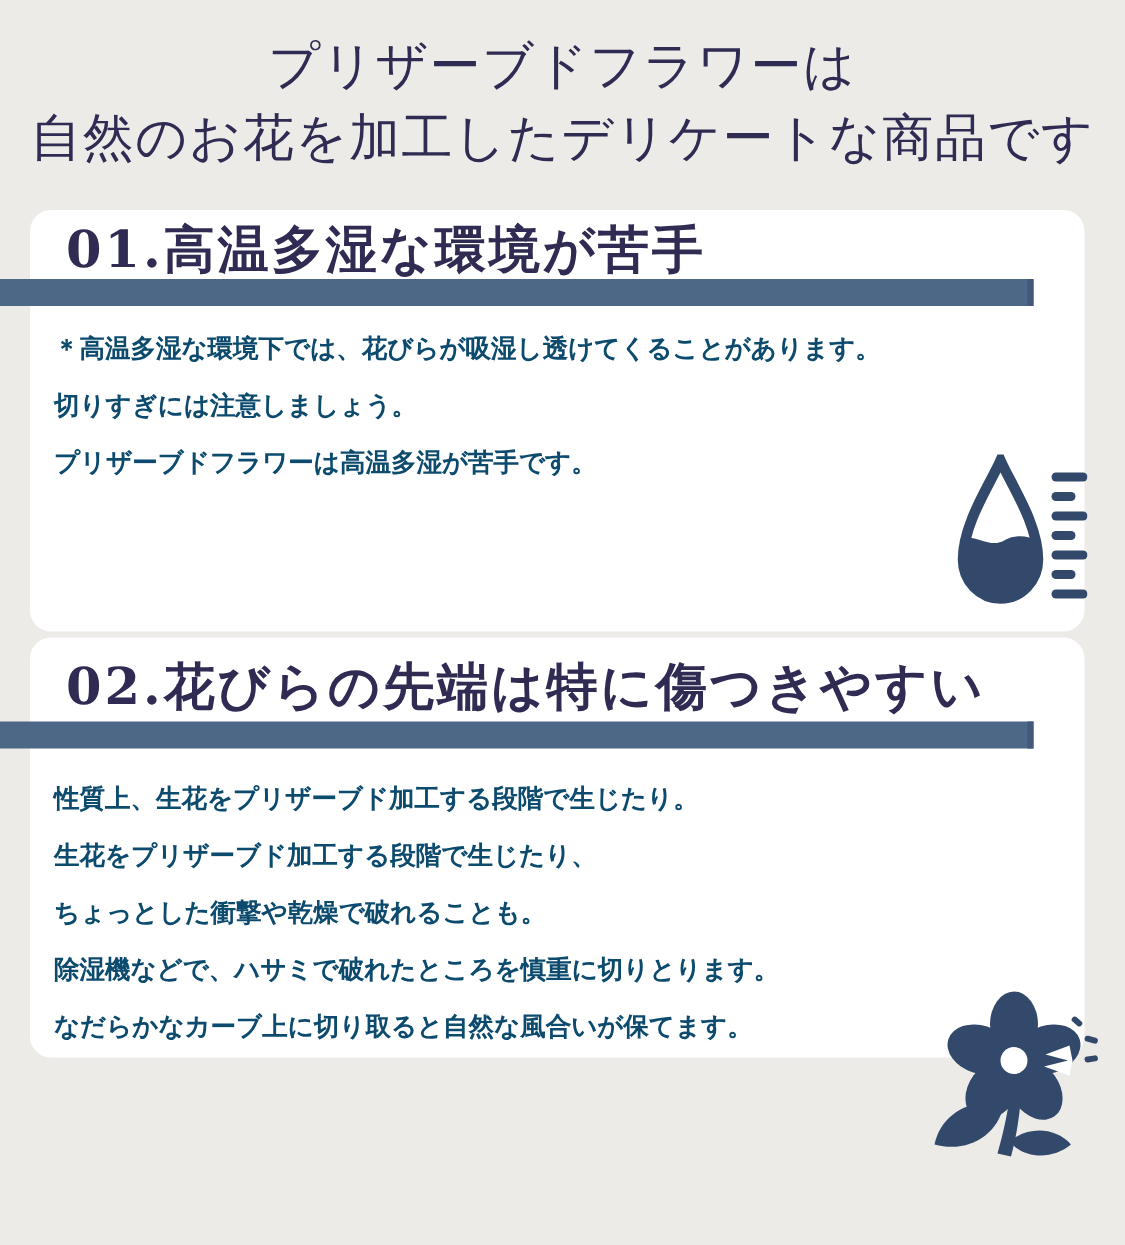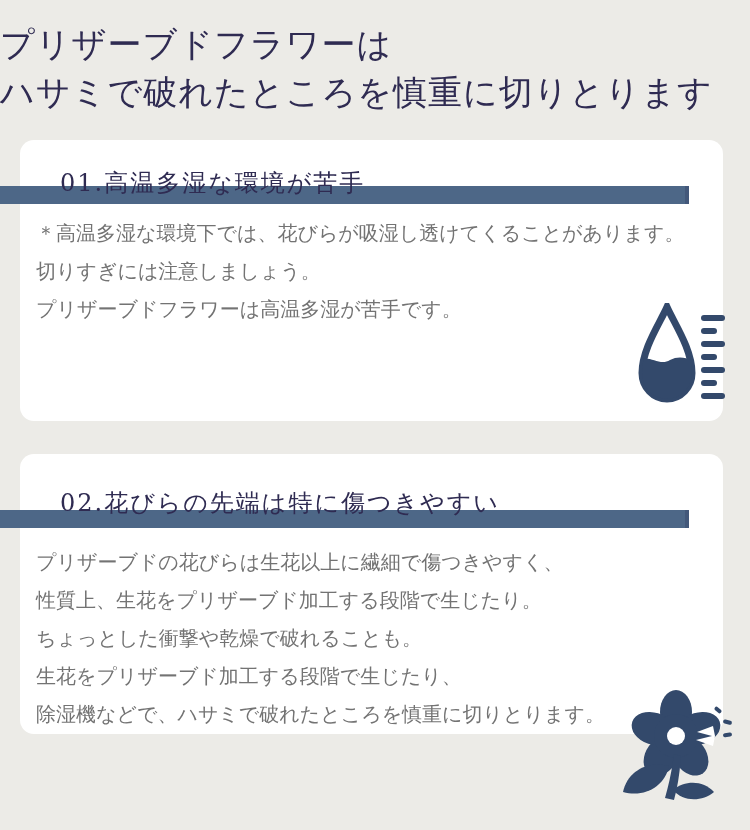--- a/index.html
+++ b/index.html
@@ -5,71 +5,72 @@
   html,body{margin:0;padding:0;}
   body{
     width:750px;height:830px;
     background:#ECEBE7;
     font-family:"DejaVu Sans","Liberation Sans",sans-serif;
     overflow:hidden;position:relative;
   }
   
   .page-header{
     position:absolute;top:20px;left:0;width:750px;
-    text-align:left;
+    text-align:center;
     font-family:"DejaVu Serif","Liberation Serif",serif;
     font-size:34px;line-height:48px;
     color:#2F2B52;
     letter-spacing:1px;
   }
   
   .section{position:absolute;left:0;width:750px;}
   .section-1{top:140px;height:281px;}
-  .section-2{top:454px;height:280px;}
+  .section-2{top:425px;height:280px;}
   .card{
     position:absolute;left:20px;top:0;bottom:0;width:703px;
     background:#FFFFFF;border-radius:14px;
   }
   .card-heading{
-    position:absolute;left:44px;margin:16px;
+    position:absolute;left:44px;margin:0;
     font-family:"DejaVu Serif","Liberation Serif",serif;
-    font-weight:normal;
-    font-size:24px;line-height:34px;
+    font-weight:bold;
+    font-size:34px;line-height:34px;
     color:#2F2B52;letter-spacing:2px;
     white-space:nowrap;
   }
   .section-1 .card-heading{top:10px;}
   .section-2 .card-heading{top:16px;}
   .accent-bar{
     position:absolute;left:0;height:18px;width:685px;
     background:#4D6787;
     border-right:4px solid #43587A;
   }
   .section-1 .accent-bar{top:46px;}
   .section-2 .accent-bar{top:56px;}
   .card-body{
     position:absolute;left:36px;margin:0;
-    font-size:20px;line-height:38px;
-    color:#737373;
+    font-size:17px;line-height:38px;
+    color:#0c4a6e;
     letter-spacing:0px;
+    font-weight:bold;
   }
   .section-1 .card-body{top:74px;}
   .section-2 .card-body{top:89px;}
   .card-body p{margin:0;white-space:nowrap;}
   
   .card-icon{position:absolute;}
   .icon-droplet{right:25px;top:163px;width:88px;height:104px;}
   .icon-flower{right:15px;top:232px;width:118px;height:122px;}
 </style>
 </head>
 <body>
 
 <div class="page-header">
   <div>プリザーブドフラワーは</div>
-  <div>ハサミで破れたところを慎重に切りとります</div>
+  <div>自然のお花を加工したデリケートな商品です</div>
 </div>
 
 <div class="section section-1">
   <div class="card"></div>
   <h2 class="card-heading" style="z-index:2">01.高温多湿な環境が苦手</h2>
   <div class="accent-bar"></div>
   <div class="card-body">
     <p>＊高温多湿な環境下では、花びらが吸湿し透けてくることがあります。</p>
     <p>切りすぎには注意しましょう。</p>
     <p>プリザーブドフラワーは高温多湿が苦手です。</p>
@@ -99,25 +100,25 @@
       </g>
     </svg>
   </span>
 </div>
 
 <div class="section section-2">
   <div class="card"></div>
   <h2 class="card-heading" style="z-index:2">02.花びらの先端は特に傷つきやすい</h2>
   <div class="accent-bar"></div>
   <div class="card-body">
-    <p>プリザーブドの花びらは生花以上に繊細で傷つきやすく、</p>
     <p>性質上、生花をプリザーブド加工する段階で生じたり。</p>
+    <p>生花をプリザーブド加工する段階で生じたり、</p>
     <p>ちょっとした衝撃や乾燥で破れることも。</p>
-    <p>生花をプリザーブド加工する段階で生じたり、</p>
     <p>除湿機などで、ハサミで破れたところを慎重に切りとります。</p>
+    <p>なだらかなカーブ上に切り取ると自然な風合いが保てます。</p>
   </div>
   <span class="card-icon icon-flower">
     <svg width="118" height="122" viewBox="0 0 118 122" xmlns="http://www.w3.org/2000/svg">
       <g fill="#33496B">
 
         <g>
           <ellipse cx="59" cy="26" rx="16" ry="22"></ellipse>
           <g transform="rotate(72 59 50)">
               <ellipse cx="59" cy="26" rx="16" ry="22"></ellipse>
             </g>

